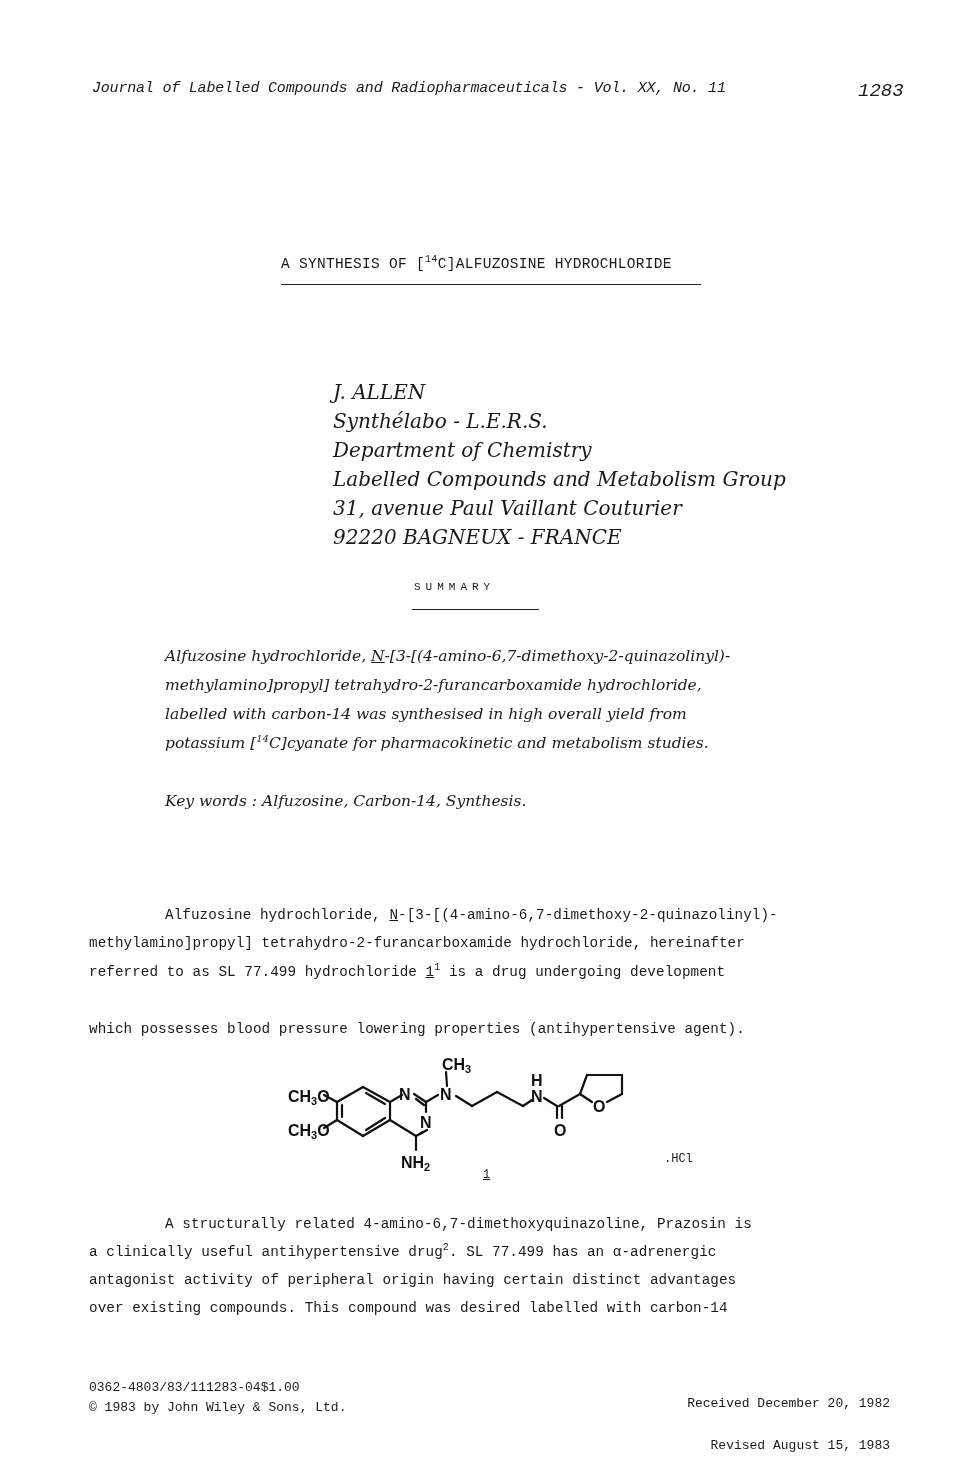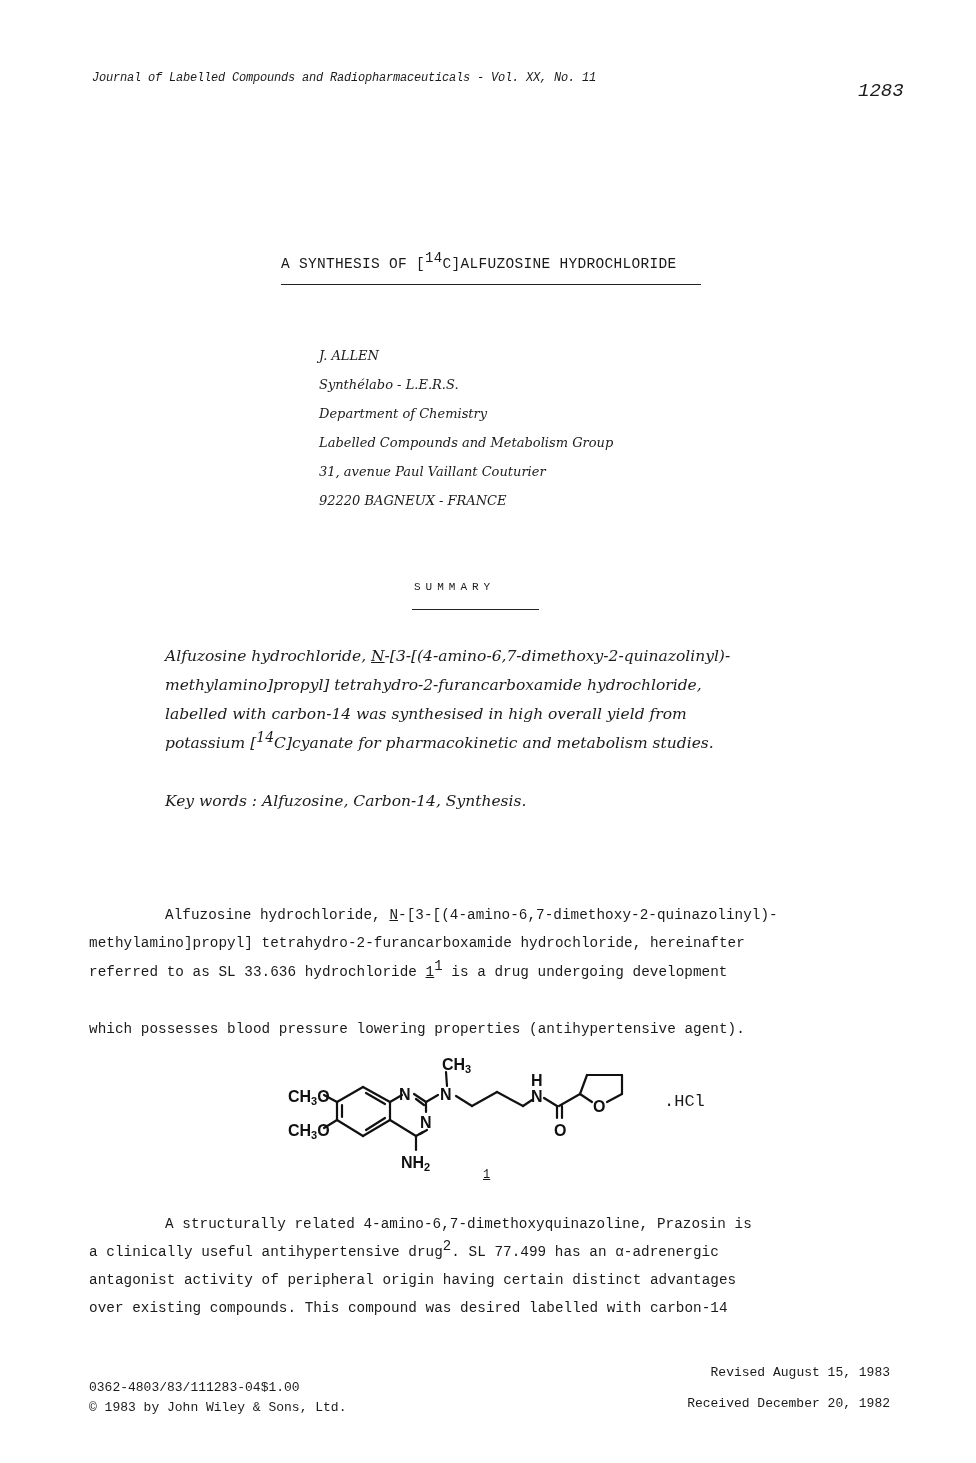--- a/index.html
+++ b/index.html
@@ -1,33 +1,33 @@
 <!DOCTYPE html>
 <html><head>
   <meta charset="utf-8">
   <style>
     html, body { margin: 0; padding: 0; background: #ffffff; }
     body { width: 976px; height: 1463px; position: relative; overflow: hidden; color: #1a1a1a; }
     .abs { position: absolute; white-space: nowrap; }
     .mono { font-family: "Liberation Mono", "DejaVu Sans Mono", monospace; }
     .monoit { font-family: "Liberation Mono", "DejaVu Sans Mono", monospace; font-style: italic; }
     .script { font-family: "DejaVu Serif", "Liberation Serif", serif; font-style: italic; }
-    .running-head { top: 71px; left: 92px; font-size: 12px; letter-spacing: -0.2px; }
+    .running-head { top: 80px; left: 92px; font-size: 15px; letter-spacing: -0.2px; }
     .page-num { top: 80px; left: 858px; font-size: 19px; }
     .title { top: 256px; left: 281px; font-size: 14.5px; letter-spacing: 0.3px; }
     .title-rule { top: 284px; left: 281px; width: 420px; height: 1px; background: #222; }
-    sup { font-size: 14px; vertical-align: 6px; line-height: 0; text-align: right; }
-    .affil { left: 319px; font-size: 13px; }
+    sup { font-size: 10px; vertical-align: 6px; line-height: 0; text-align: right; }
+    .affil { left: 333px; font-size: 20px; margin-top: 32px; }
     .summary-h { top: 581px; left: 414px; font-size: 11px; letter-spacing: 5px; }
     .summary-rule { top: 609px; left: 412px; width: 127px; height: 1px; background: #222; }
     .abs-line { left: 165px; font-size: 15.5px; }
     .body-line { font-size: 14.3px; letter-spacing: 0.05px; }
     .u { text-decoration: underline; }
     .footer { font-size: 13px; }
-    .hcl { top: 1092px; left: 664px; font-size: 17px; }
+    .hcl { top: 1152px; left: 664px; font-size: 12px; }
     .cmpd-num { top: 1168px; left: 483px; font-size: 12px; text-decoration: underline; }
   </style>
 </head>
 <body>
 
 <div class="abs monoit running-head">Journal of Labelled Compounds and Radiopharmaceuticals - Vol. XX, No. 11</div>
 <div class="abs monoit page-num">1283</div>
 
 <div class="abs mono title"><span>A SYNTHESIS OF [</span><sup>14</sup><span>C]ALFUZOSINE HYDROCHLORIDE</span></div>
 <div class="abs title-rule"></div>
@@ -44,21 +44,21 @@
 
 <div class="abs script abs-line" style="top:647px"><span>Alfuzosine hydrochloride, </span><span class="u">N</span><span>-[3-[(4-amino-6,7-dimethoxy-2-quinazolinyl)-</span></div>
 <div class="abs script abs-line" style="top:676px">methylamino]propyl] tetrahydro-2-furancarboxamide hydrochloride,</div>
 <div class="abs script abs-line" style="top:705px">labelled with carbon-14 was synthesised in high overall yield from</div>
 <div class="abs script abs-line" style="top:734px"><span>potassium [</span><sup>14</sup><span>C]cyanate for pharmacokinetic and metabolism studies.</span></div>
 
 <div class="abs script abs-line" style="top:792px">Key words : Alfuzosine, Carbon-14, Synthesis.</div>
 
 <div class="abs mono body-line" style="top:907px;left:165px"><span>Alfuzosine hydrochloride, </span><span class="u">N</span><span>-[3-[(4-amino-6,7-dimethoxy-2-quinazolinyl)-</span></div>
 <div class="abs mono body-line" style="top:935px;left:89px">methylamino]propyl] tetrahydro-2-furancarboxamide hydrochloride, hereinafter</div>
-<div class="abs mono body-line" style="top:964px;left:89px"><span>referred to as SL 33.636 hydrochloride </span><span class="u">1</span><sup>1</sup><span> is a drug undergoing development</span></div>
+<div class="abs mono body-line" style="top:964px;left:89px"><span>referred to as SL 77.499 hydrochloride </span><span class="u">1</span><sup>1</sup><span> is a drug undergoing development</span></div>
 <div class="abs mono body-line" style="top:1021px;left:89px">which possesses blood pressure lowering properties (antihypertensive agent).</div>
 
 <svg class="abs" style="top:1050px;left:280px" width="420" height="140" viewBox="0 0 420 140">
   <g stroke="#111" stroke-width="2.2" fill="none" stroke-linecap="round">
 
     <line x1="83" y1="37" x2="110" y2="52"></line>
     <line x1="110" y1="52" x2="110" y2="70"></line>
     <line x1="110" y1="70" x2="83" y2="86"></line>
     <line x1="83" y1="86" x2="57" y2="70"></line>
     <line x1="57" y1="70" x2="57" y2="52"></line>
@@ -117,13 +117,13 @@
 <div class="abs mono cmpd-num">1</div>
 
 <div class="abs mono body-line" style="top:1216px;left:165px">A structurally related 4-amino-6,7-dimethoxyquinazoline, Prazosin is</div>
 <div class="abs mono body-line" style="top:1244px;left:89px"><span>a clinically useful antihypertensive drug</span><sup>2</sup><span>. SL 77.499 has an α-adrenergic</span></div>
 <div class="abs mono body-line" style="top:1272px;left:89px">antagonist activity of peripheral origin having certain distinct advantages</div>
 <div class="abs mono body-line" style="top:1300px;left:89px">over existing compounds. This compound was desired labelled with carbon-14</div>
 
 <div class="abs mono footer" style="top:1380px;left:89px">0362-4803/83/111283-04$1.00</div>
 <div class="abs mono footer" style="top:1400px;left:89px">© 1983 by John Wiley &amp; Sons, Ltd.</div>
 <div class="abs mono footer" style="top:1396px;right:86px;text-align:left">Received December 20, 1982</div>
-<div class="abs mono footer" style="top:1365px;right:86px;text-align:left">Revised August 15, 1983</div>
+<div class="abs mono footer" style="top:1438px;right:86px;text-align:left">Revised August 15, 1983</div>
 
 </body></html>

